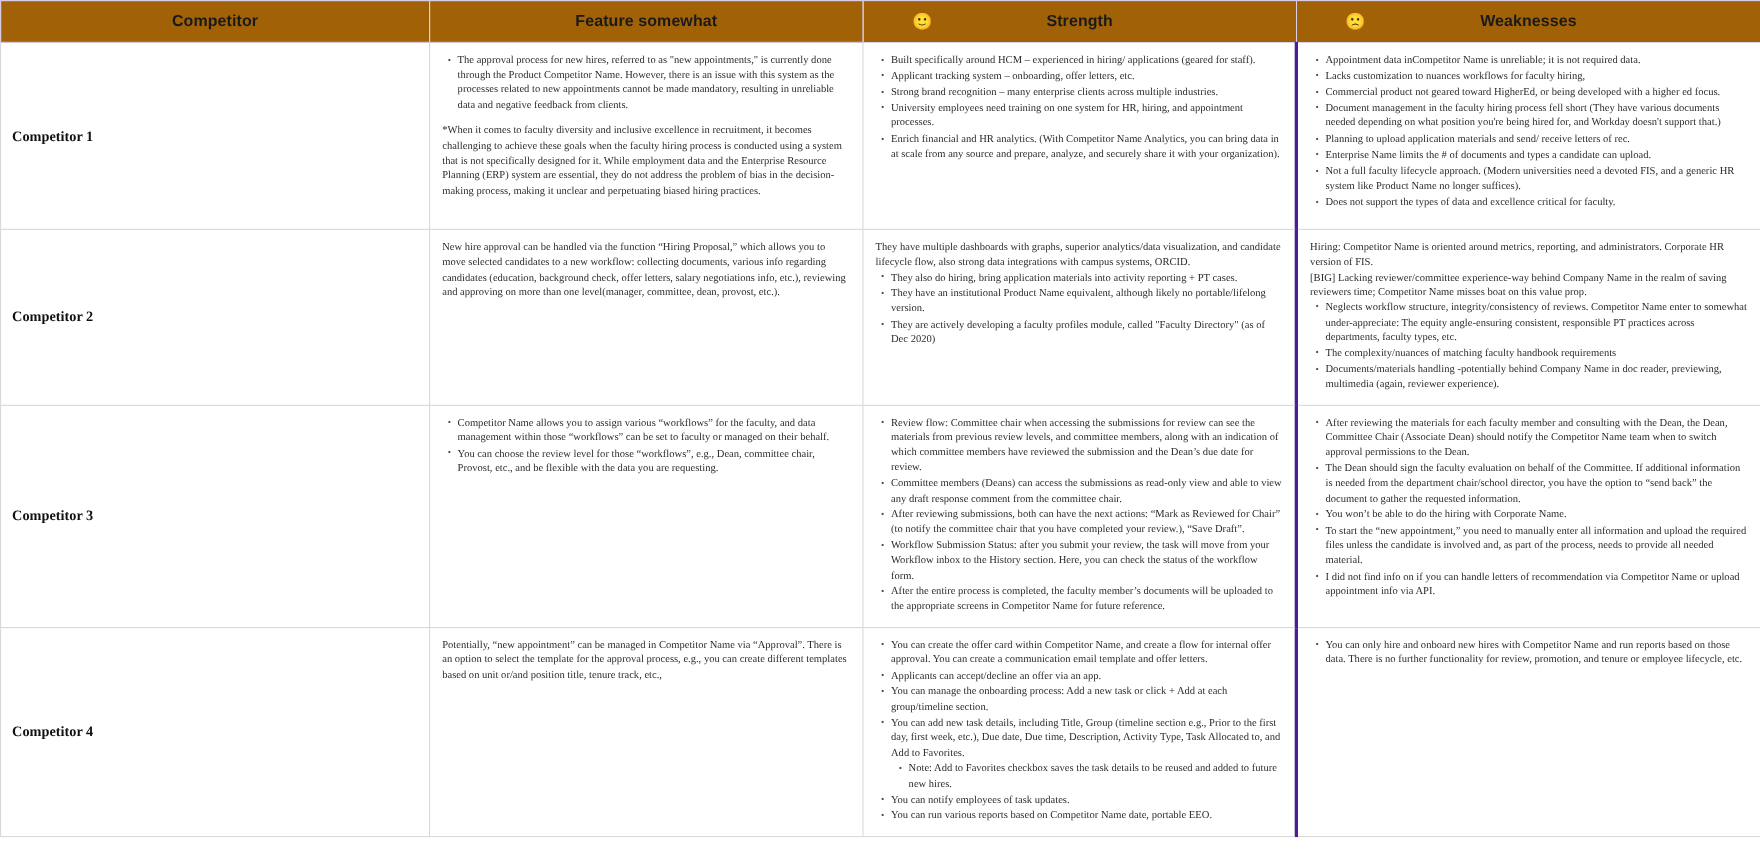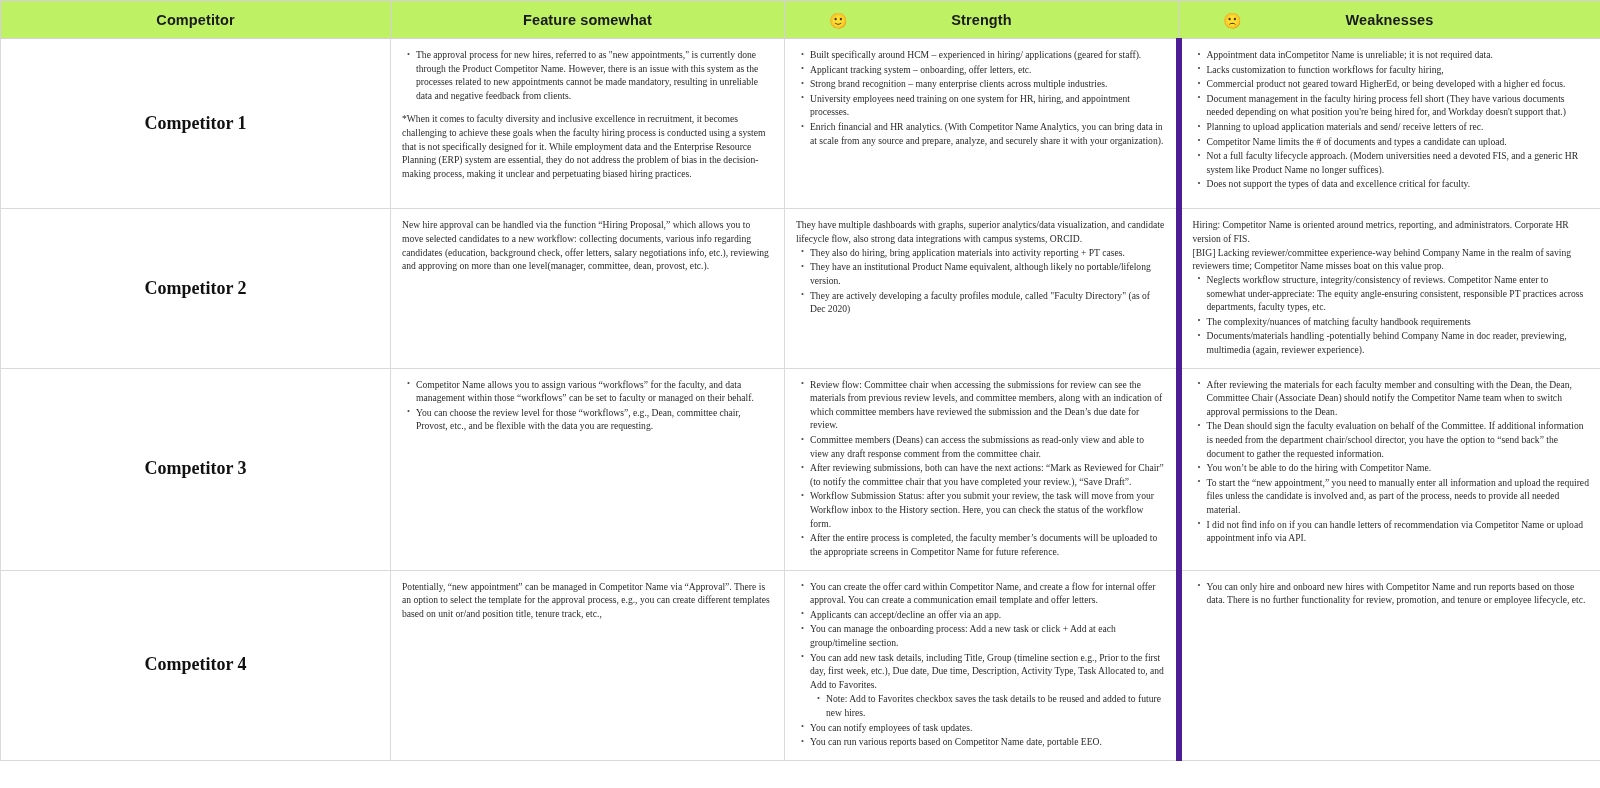--- a/index.html
+++ b/index.html
@@ -18,21 +18,21 @@
     width: 1600px;
     border-collapse: collapse;
     table-layout: fixed;
   }
   table.cmp col.c-competitor { width: 390px; }
   table.cmp col.c-feature    { width: 394px; }
   table.cmp col.c-strength   { width: 394px; }
   table.cmp col.c-weakness   { width: 422px; }
 
   thead th {
-    background: #bef264;
+    background: #a16207;
     border-top: 1px solid #d8cbe4;
     border-bottom: 1px solid #d8cbe4;
     border-right: 1px solid #d8cbe4;
     height: 38px;
     padding: 0 10px;
     font-size: 14.5px;
     font-weight: 700;
     color: #1a1a1a;
     vertical-align: middle;
     letter-spacing: .1px;
@@ -60,28 +60,27 @@
     line-height: 1.42;
     color: #2b2b2b;
     font-family: Liberation Serif, serif;
   }
   tbody td:first-child {
     border-left: 1px solid #d9d9d9;
     border-right: 1px solid #d9d9d9;
   }
   tbody td.name-cell {
     vertical-align: middle;
-    text-align: center;
-    font-size: 18px;
+    font-size: 13px;
     font-weight: 700;
     color: #111111;
     padding: 8px 10px;
   }
   tbody td.strength-cell {
-    border-right: 6px solid #4c1d95;
+    border-right: 3px solid #4c1d95;
   }
   tbody td.weak-cell {
     border-right: 1px solid #d9d9d9;
   }
   .para {
     margin: 0 0 9px 0;
     white-space: normal;
   }
   .para:last-child { margin-bottom: 18px; }
   .para.tight { margin-bottom: 0; }
@@ -173,25 +172,25 @@
             <li>Built specifically around HCM – experienced in hiring/ applications (geared for staff).</li>
             <li>Applicant tracking system – onboarding, offer letters, etc.</li>
             <li>Strong brand recognition – many enterprise clients across multiple industries.</li>
             <li>University employees need training on one system for HR, hiring, and appointment processes.</li>
             <li>Enrich financial and HR analytics. (With Competitor Name Analytics, you can bring data in at scale from any source and prepare, analyze, and securely share it with your organization).</li>
           </ul>
         </td>
         <td class="weak-cell">
           <ul class="bl">
             <li>Appointment data inCompetitor Name is unreliable; it is not required data.</li>
-            <li>Lacks customization to function workflows for faculty hiring,</li>
+            <li>Lacks customization to nuances workflows for faculty hiring,</li>
             <li>Commercial product not geared toward HigherEd, or being developed with a higher ed focus.</li>
             <li>Document management in the faculty hiring process fell short (They have various documents needed depending on what position you're being hired for, and Workday doesn't support that.)</li>
             <li>Planning to upload application materials and send/ receive letters of rec.</li>
-            <li>Competitor Name limits the # of documents and types a candidate can upload.</li>
+            <li>Enterprise Name limits the # of documents and types a candidate can upload.</li>
             <li>Not a full faculty lifecycle approach. (Modern universities need a devoted FIS, and a generic HR system like Product Name no longer suffices).</li>
             <li>Does not support the types of data and excellence critical for faculty.</li>
           </ul>
         </td>
       </tr>
 
       <tr class="r2">
         <td class="name-cell">Competitor 2</td>
         <td>
           <div class="para tight">New hire approval can be handled via the function “Hiring Proposal,” which allows you to move selected candidates to a new workflow: collecting documents, various info regarding candidates (education, background check, offer letters, salary negotiations info, etc.), reviewing and approving on more than one level(manager, committee, dean, provost, etc.).</div>
@@ -229,21 +228,21 @@
             <li>Committee members (Deans) can access the submissions as read-only view and able to view any draft response comment from the committee chair.</li>
             <li>After reviewing submissions, both can have the next actions: “Mark as Reviewed for Chair” (to notify the committee chair that you have completed your review.), “Save Draft”.</li>
             <li>Workflow Submission Status: after you submit your review, the task will move from your Workflow inbox to the History section. Here, you can check the status of the workflow form.</li>
             <li>After the entire process is completed, the faculty member’s documents will be uploaded to the appropriate screens in Competitor Name for future reference.</li>
           </ul>
         </td>
         <td class="weak-cell">
           <ul class="bl">
             <li>After reviewing the materials for each faculty member and consulting with the Dean, the Dean, Committee Chair (Associate Dean) should notify the Competitor Name team when to switch approval permissions to the Dean.</li>
             <li>The Dean should sign the faculty evaluation on behalf of the Committee. If additional information is needed from the department chair/school director, you have the option to “send back” the document to gather the requested information.</li>
-            <li>You won’t be able to do the hiring with Competitor Name.</li>
+            <li>You won’t be able to do the hiring with Corporate Name.</li>
             <li> To start the “new appointment,” you need to manually enter all information and upload the required files unless the candidate is involved and, as part of the process, needs to provide all needed material.</li>
             <li>I did not find info on if you can handle letters of recommendation via Competitor Name or upload appointment info via API.</li>
           </ul>
         </td>
       </tr>
 
       <tr class="r4">
         <td class="name-cell">Competitor 4</td>
         <td>
           <div class="para tight">Potentially, “new appointment” can be managed in Competitor Name via “Approval”. There is an option to select the template for the approval process, e.g., you can create different templates based on unit or/and position title, tenure track, etc.,</div>

